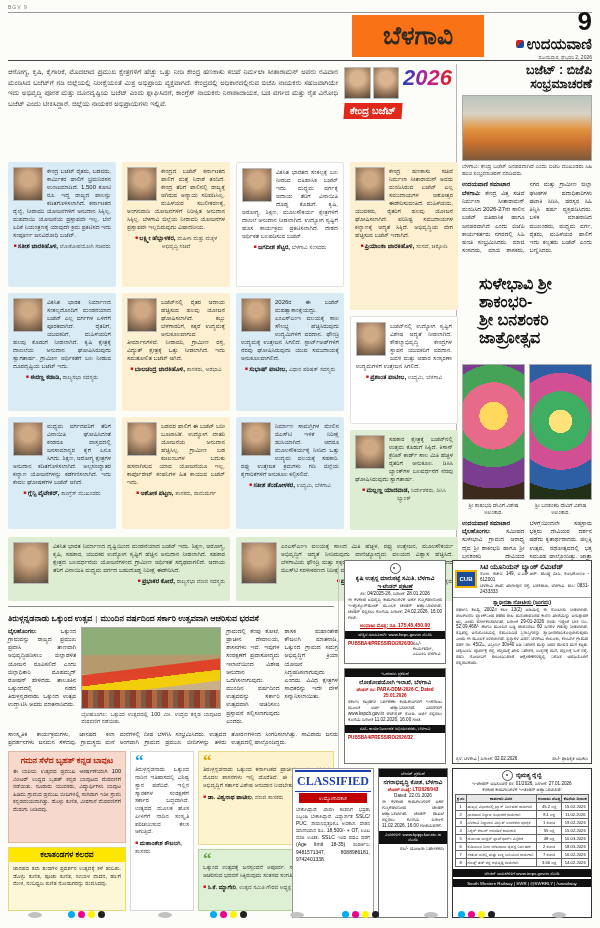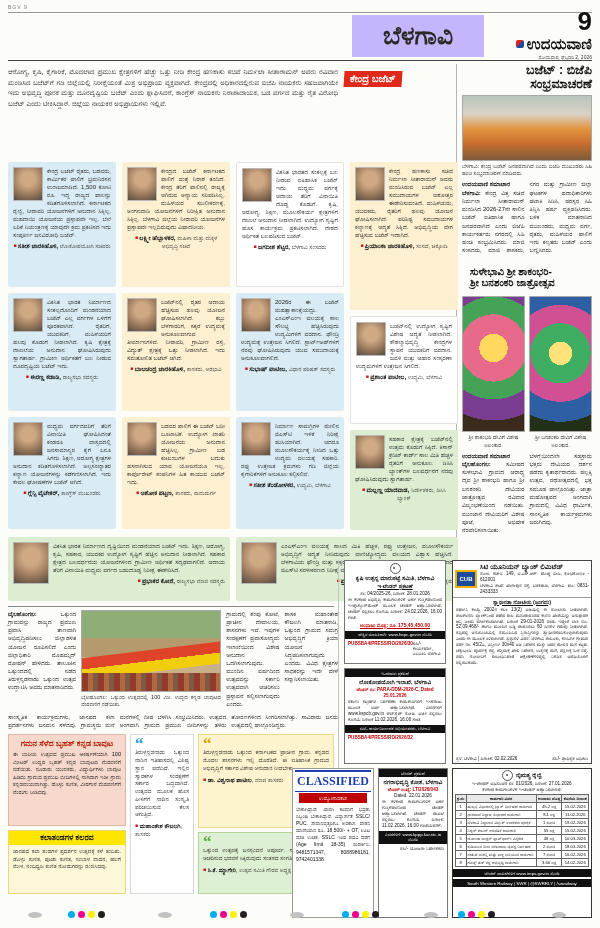--- a/index.html
+++ b/index.html
@@ -2,21 +2,21 @@
 <html><head>
 <meta charset="utf-8">
 <style>
   html,body{margin:0;padding:0;}
   body{width:600px;height:928px;position:relative;background:#fcfcf9;color:#111;
        font-family:"Liberation Sans","DejaVu Sans",sans-serif;overflow:hidden;}
   .rule{position:absolute;border-top:1px solid #8a8a8a;}
   .vrule{position:absolute;border-left:1px solid #b5b5b5;}
   
   .corner{position:absolute;left:8px;top:4px;font-size:5px;color:#777;letter-spacing:1px;}
-  .edbox{position:absolute;left:352px;top:15px;width:132px;height:42px;background:#c4b5fd;
+  .edbox{position:absolute;left:352px;top:15px;width:132px;height:42px;background:#f97316;
          display:flex;align-items:center;justify-content:center;font-weight:bold;font-size:25px;color:#2a2a22;}
   .mastblk{position:absolute;right:8px;top:8px;width:104px;text-align:right;}
   .pgno{font-size:26px;font-weight:bold;line-height:1;}
   .mastrow{display:flex;align-items:center;justify-content:flex-end;gap:3px;margin-top:1px;}
   .mlogo{width:8px;height:8px;background:linear-gradient(135deg,#d32323 50%,#1b4c9c 50%);border-radius:2px;}
   .mast{font-size:15px;font-weight:bold;}
   .mdate{font-size:5px;color:#333;margin-top:1px;}
   
   #lead{position:absolute;left:8px;top:63px;width:446px;}
   #lead h1{margin:0;font-size:32px;line-height:1.05;letter-spacing:-1px;white-space:nowrap;}
@@ -45,21 +45,21 @@
   .qwide .por{width:34px;height:40px;}
   
   #bjp{position:absolute;left:462px;top:64px;width:130px;}
   #bjp h2{margin:0 0 3px 0;font-size:12.5px;line-height:1.1;text-align:right;}
   .photo{width:100%;border:1px solid #aaa;box-sizing:border-box;position:relative;overflow:hidden;}
   .photo-bjp{height:66px;background:linear-gradient(180deg,#b9c4bc 0%,#d9d3c6 28%,#e2933f 52%,#c96f2e 74%,#7c5a3a 100%);}
   .cap{font-size:5.5px;line-height:1.35;color:#222;margin:2px 0 0 0;text-align:justify;}
   .bodytxt{font-size:6px;line-height:1.38;text-align:justify;margin-top:3px;column-count:2;column-gap:5px;}
   .srcline{font-weight:bold;font-size:6px;}
   #fair{position:absolute;left:462px;top:258px;width:130px;}
-  #fair h2{margin:8px;font-size:10px;line-height:1.12;}
+  #fair h2{margin:17px;font-size:16px;line-height:1.12;}
   .deities{display:flex;gap:4px;margin-top:4px;}
   .deity{width:63px;height:136px;border:1px solid #aaa;box-sizing:border-box;}
   .photo-d1{background:radial-gradient(circle at 50% 38%,#ffd95e 0 16%,#e86a8a 16% 38%,#44a356 38% 58%,#7a3d8f 58% 82%,#3c2b1d 82% 100%);}
   .photo-d2{background:radial-gradient(circle at 50% 42%,#ffe27a 0 14%,#3fae62 14% 36%,#d14f93 36% 58%,#2e5fa3 58% 82%,#233018 82% 100%);}
   .dcaps{display:flex;gap:4px;}
   .dcap{width:63px;font-size:5.5px;text-align:center;line-height:1.3;margin-top:2px;}
   
   #okkunda{position:absolute;left:8px;top:610px;width:330px;}
   #okkunda h2{margin:0;font-size:18.5px;line-height:1.05;letter-spacing:-0.5px;white-space:nowrap;}
   .kicker{font-size:8px;font-weight:bold;margin:4px 0 3px 0;color:#141414;}
@@ -134,20 +134,25 @@
       <span class="mast">ಉದಯವಾಣಿ</span>
     </div>
     <div class="mdate">ಸೋಮವಾರ, ಫೆಬ್ರವರಿ 2, 2026</div>
   </div>
   <div class="rule" style="left:8px;top:60px;width:584px;border-top:1.5px solid #444;"></div>
 
   <section id="lead">
     <div class="leadrow">
       <p class="standfirst">ಆರೋಗ್ಯ, ಕೃಷಿ, ಕೈಗಾರಿಕೆ, ಮೊದಲಾದ ಪ್ರಮುಖ ಕ್ಷೇತ್ರಗಳಿಗೆ ಹೆಚ್ಚು ಒತ್ತು ನೀಡಿ ಕೇಂದ್ರ ಹಣಕಾಸು ಸಚಿವೆ ನಿರ್ಮಲಾ ಸೀತಾರಾಮನ್ ಅವರು ರವಿವಾರ ಮಂಡಿಸಿದ ಬಜೆಟ್‌ಗೆ ಗಡಿ ಜಿಲ್ಲೆಯಲ್ಲಿ ನಿರೀಕ್ಷೆಯಂತೆ ಮಿಶ್ರ ಅಭಿಪ್ರಾಯ ವ್ಯಕ್ತವಾಗಿದೆ. ಕೇಂದ್ರದಲ್ಲಿ ಅಧಿಕಾರದಲ್ಲಿರುವ ಬಿಜೆಪಿ ನಾಯಕರು ಸಹಜವಾಗಿಯೇ ಇದು ಅಭಿವೃದ್ಧಿ ಪೂರಕ ಮತ್ತು ದೂರದೃಷ್ಟಿಯ ಬಜೆಟ್ ಎಂದು ಶ್ಲಾಘಿಸಿದರೆ, ಕಾಂಗ್ರೆಸ್ ನಾಯಕರು ನಿರಾಶಾದಾಯಕ, ಬಡ ವರ್ಗದ ಮತ್ತು ರೈತ ವಿರೋಧಿ ಬಜೆಟ್ ಎಂದು ಟೀಕಿಸಿದ್ದಾರೆ. ಜಿಲ್ಲೆಯ ನಾಯಕರ ಅಭಿಪ್ರಾಯಗಳು ಇಲ್ಲಿವೆ.</p>
       <div class="leadgfx">
+        <div class="gfxrow">
+          <div class="minister"></div>
+          <div class="minister"></div>
+          <div class="yr">2026</div>
+        </div>
         <span class="badge">ಕೇಂದ್ರ ಬಜೆಟ್</span>
       </div>
     </div>
   </section>
 
   <div class="vrule" style="left:456px;top:64px;height:492px;"></div>
 
   <div id="qgrid">
       <div class="qbox bg-blue" style="left: 0px; top: 0px; width: 108px; height: 125px;">
         <div class="por"></div>
@@ -244,20 +249,23 @@
     <div class="bodytxt">
       <span class="srcline">ಉದಯವಾಣಿ ಸಮಾಚಾರ</span><br>
       <b>ಬೈಲಹೊಂಗಲ:</b><span> ಸಮೀಪದ ಸುಳೇಭಾವಿ ಗ್ರಾಮದ ಆರಾಧ್ಯ ದೈವ ಶ್ರೀ ಶಾಕಂಭರಿ ಹಾಗೂ ಶ್ರೀ ಬನಶಂಕರಿ ದೇವಿಯರ ಜಾತ್ರೋತ್ಸವ ರವಿವಾರ ವಿಜೃಂಭಣೆಯಿಂದ ನಡೆಯಿತು. ಮುಂಜಾನೆ ದೇವಿಯರಿಗೆ ವಿಶೇಷ ಪೂಜೆ, ಅಭಿಷೇಕ ನೆರವೇರಿಸಲಾಯಿತು. ಬೆಳಗ್ಗೆಯಿಂದಲೇ ಸಹಸ್ರಾರು ಭಕ್ತರು ದೇವಿಯರ ದರ್ಶನ ಪಡೆದು ಕೃತಾರ್ಥರಾದರು. ಪಲ್ಲಕ್ಕಿ ಉತ್ಸವ, ರಥೋತ್ಸವದಲ್ಲಿ ಭಕ್ತ ಸಮೂಹ ಪಾಲ್ಗೊಂಡಿತ್ತು. ಜಾತ್ರಾ ಮಹೋತ್ಸವದ ಅಂಗವಾಗಿ ಗ್ರಾಮದಲ್ಲಿ ವಿವಿಧ ಧಾರ್ಮಿಕ, ಸಾಂಸ್ಕೃತಿಕ ಕಾರ್ಯಕ್ರಮಗಳು ಜರುಗಿದವು.</span>
     </div>
   </aside>
 
   <div class="rule" style="left:8px;top:606px;width:326px;"></div>
   <div class="vrule" style="left:338px;top:560px;height:358px;border-color:#c5c5c5;"></div>
 
   <section id="okkunda">
+    <div class="kicker">
+      <span>ತಿರುಳ್ಗನ್ನಡನಾಡು ಒಕ್ಕುಂದ ಉತ್ಸವ</span><span class="ksep">|</span><span>ಮುಂದಿನ ವರ್ಷದಿಂದ ಸರ್ಕಾರಿ ಉತ್ಸವವಾಗಿ ಆಚರಿಸುವ ಭರವಸೆ</span>
+    </div>
     <div class="okrow">
       <div class="okcol" style="width:74px;">
         <b>ಬೈಲಹೊಂಗಲ:</b><span> ಒಕ್ಕುಂದ ಗ್ರಾಮವನ್ನು ರಾಜ್ಯದ ಪ್ರಮುಖ ಪ್ರವಾಸಿ ತಾಣವಾಗಿ ಅಭಿವೃದ್ಧಿಪಡಿಸಲು ಜಿಲ್ಲಾಡಳಿತ ಯೋಜನೆ ರೂಪಿಸಲಿದೆ ಎಂದು ಜಿಲ್ಲಾಧಿಕಾರಿ ಮೊಹಮ್ಮದ್ ರೋಷನ್ ಹೇಳಿದರು. ತಾಲೂಕಿನ ಒಕ್ಕುಂದದಲ್ಲಿ ನಡೆದ ತಿರುಳ್ಗನ್ನಡನಾಡು ಒಕ್ಕುಂದ ಉತ್ಸವ ಉದ್ಘಾಟಿಸಿ ಅವರು ಮಾತನಾಡಿದರು.</span>
       </div>
       <div class="fig">
         <div class="photo photo-flag">
           <div class="flagband"></div>
           <div class="crowd"></div>
         </div>
         <p class="cap">ಬೈಲಹೊಂಗಲ: ಒಕ್ಕುಂದ ಉತ್ಸವದಲ್ಲಿ 100 ಮೀ. ಉದ್ದದ ಕನ್ನಡ ಬಾವುಟದ ಮೆರವಣಿಗೆ ನಡೆಯಿತು.</p>

